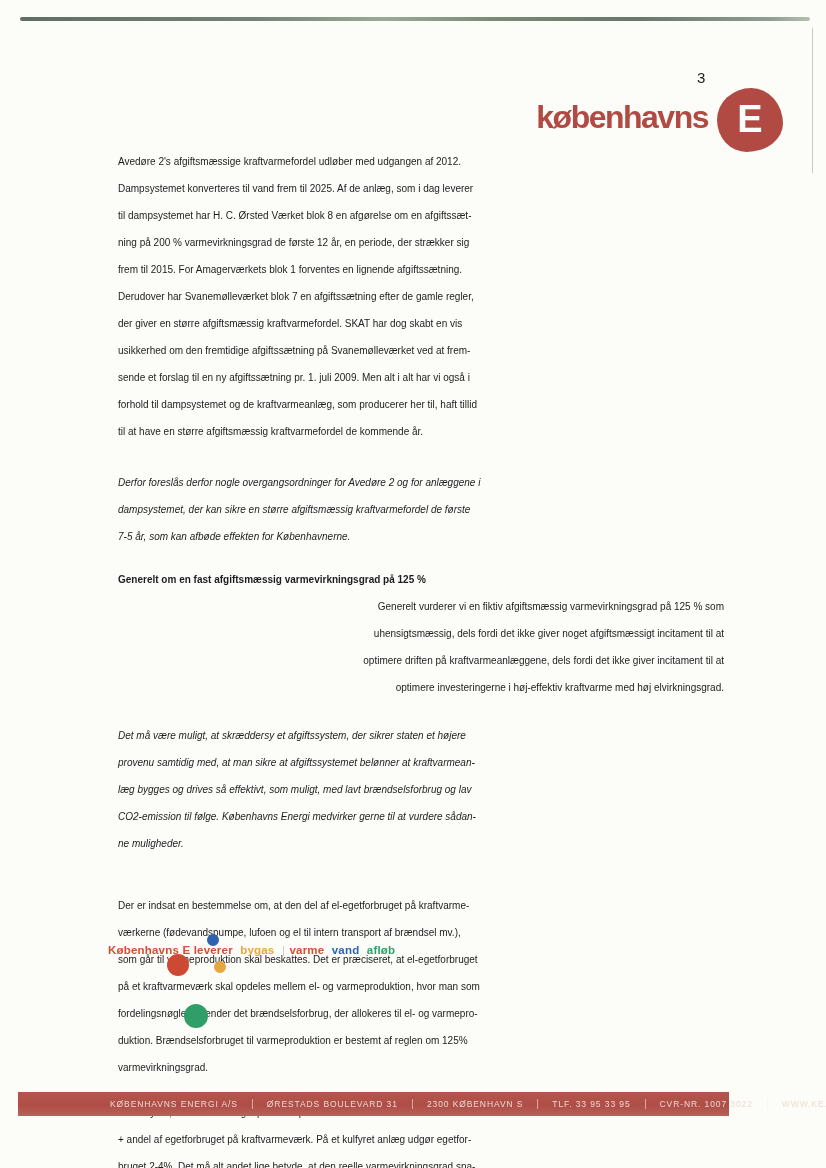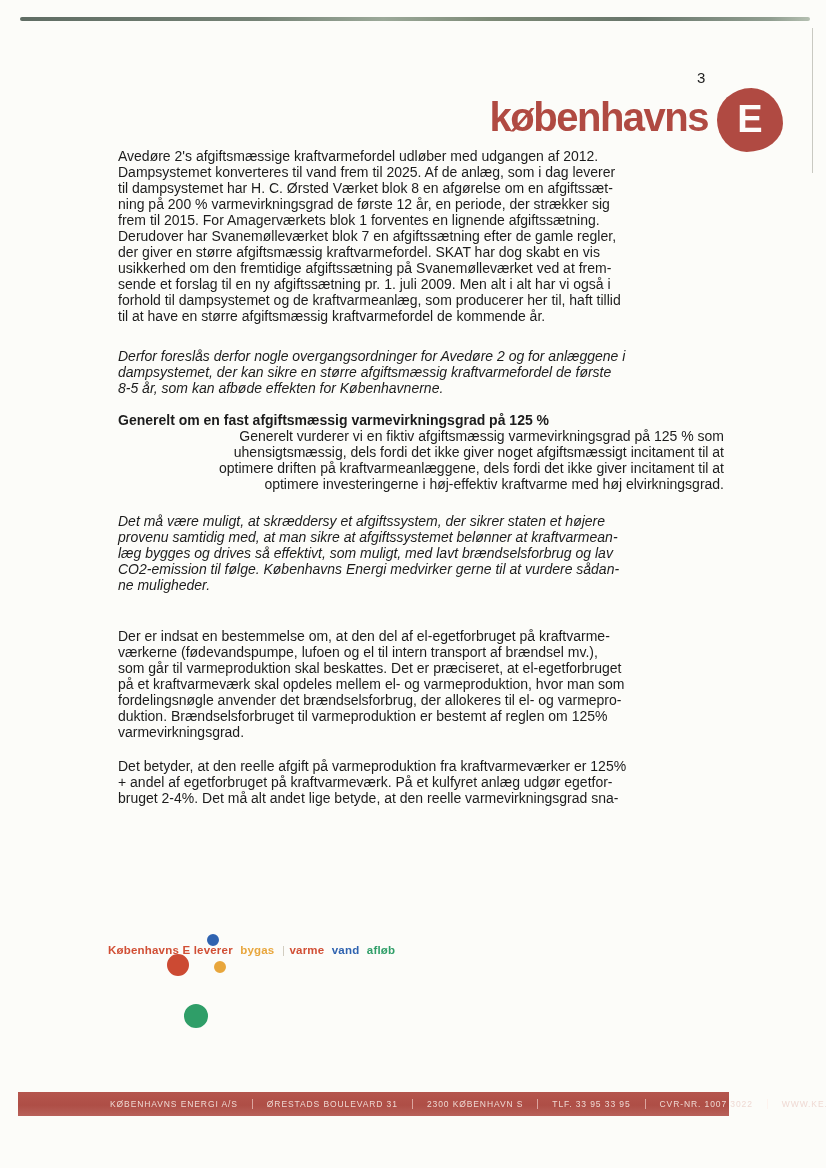--- a/index.html
+++ b/index.html
@@ -42,21 +42,21 @@
   
   .brand {
     position: absolute;
     top: 86px; right: 43px;
     display: flex;
     align-items: center;
     gap: 9px;
     height: 68px;
   }
   .brand-text {
-    font-size: 40px;
+    font-size: 32px;
     font-weight: bold;
     letter-spacing: -1.5px;
     color: #b04a42;
     line-height: 1;
     padding-bottom: 6px;
   }
   .brand-mark {
     width: 66px; height: 64px;
     background: #b04a42;
     border-radius: 52% 48% 55% 45% / 50% 56% 44% 50%;
@@ -76,22 +76,22 @@
   .doc {
     position: absolute;
     top: 148px; left: 118px;
     width: 606px;
     font-size: 15px;
     line-height: 17.8px;
     color: #1c1c1c;
   }
   .doc p, .doc h3 {
     white-space: pre-line;
-    font-size: 14px;
-    line-height: 16px;
+    font-size: 10px;
+    line-height: 27px;
   }
   .doc .italic { font-style: italic; }
   .doc h3 { font-weight: bold; }
   .mb-24 { margin-bottom: 24px; }
   .mb-21 { margin-bottom: 21px; text-align: right; }
   .mb-19 { margin-bottom: 35px; }
   .mb-18 { margin-bottom: 18px; }
   .mb-16 { margin-bottom: 16px; }
 
   
@@ -160,21 +160,21 @@
 ning på 200 % varmevirkningsgrad de første 12 år, en periode, der strækker sig
 frem til 2015. For Amagerværkets blok 1 forventes en lignende afgiftssætning.
 Derudover har Svanemølleværket blok 7 en afgiftssætning efter de gamle regler,
 der giver en større afgiftsmæssig kraftvarmefordel. SKAT har dog skabt en vis
 usikkerhed om den fremtidige afgiftssætning på Svanemølleværket ved at frem-
 sende et forslag til en ny afgiftssætning pr. 1. juli 2009. Men alt i alt har vi også i
 forhold til dampsystemet og de kraftvarmeanlæg, som producerer her til, haft tillid
 til at have en større afgiftsmæssig kraftvarmefordel de kommende år.</p>
     <p class="italic mb-16">Derfor foreslås derfor nogle overgangsordninger for Avedøre 2 og for anlæggene i
 dampsystemet, der kan sikre en større afgiftsmæssig kraftvarmefordel de første
-8-5 år, som kan afbøde effekten for Københavnerne.</p>
+7-5 år, som kan afbøde effekten for Københavnerne.</p>
     <h3>Generelt om en fast afgiftsmæssig varmevirkningsgrad på 125 %</h3>
     <p class="mb-21">Generelt vurderer vi en fiktiv afgiftsmæssig varmevirkningsgrad på 125 % som
 uhensigtsmæssig, dels fordi det ikke giver noget afgiftsmæssigt incitament til at
 optimere driften på kraftvarmeanlæggene, dels fordi det ikke giver incitament til at
 optimere investeringerne i høj-effektiv kraftvarme med høj elvirkningsgrad.</p>
     <p class="italic mb-19">Det må være muligt, at skræddersy et afgiftssystem, der sikrer staten et højere
 provenu samtidig med, at man sikre at afgiftssystemet belønner at kraftvarmean-
 læg bygges og drives så effektivt, som muligt, med lavt brændselsforbrug og lav
 CO2-emission til følge. Københavns Energi medvirker gerne til at vurdere sådan-
 ne muligheder.</p>

